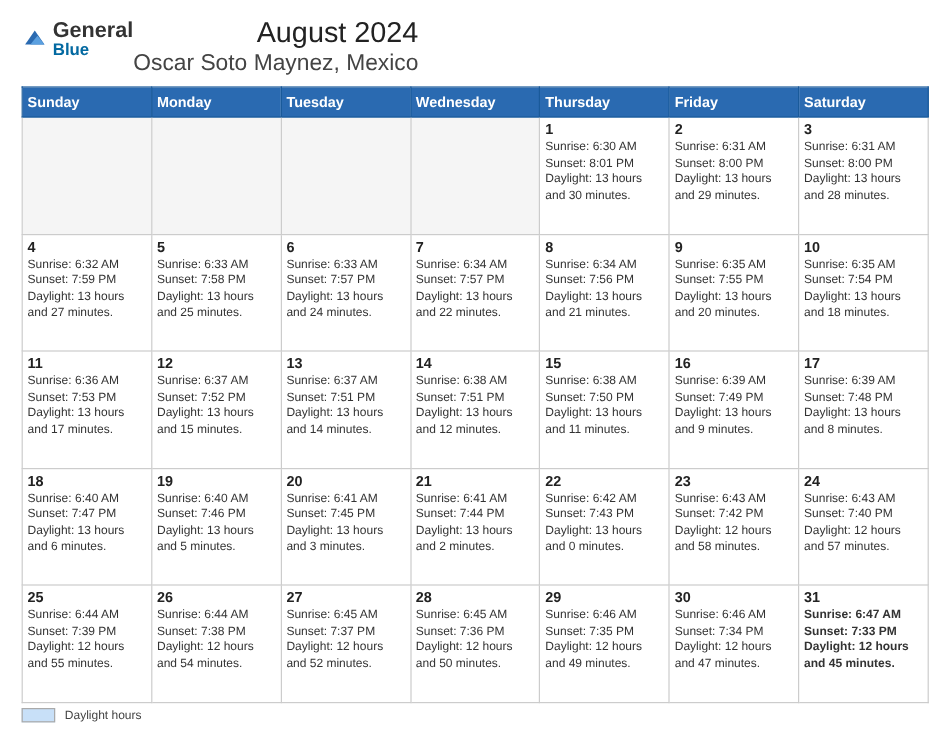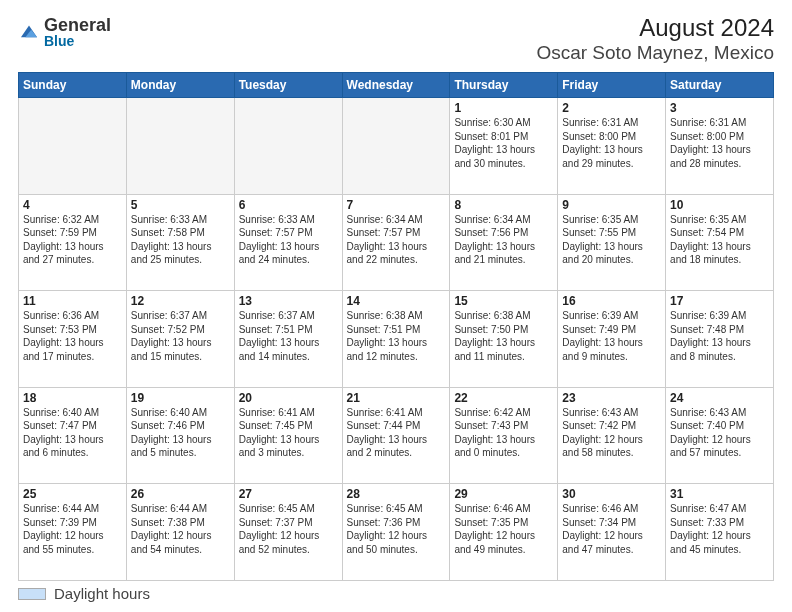--- a/index.html
+++ b/index.html
@@ -12,21 +12,21 @@
     }
     .page {
       width: 792px;
       height: 612px;
       padding: 16px 18px 10px 18px;
       display: flex;
       flex-direction: column;
     }
     .header {
       display: flex;
-      justify-content: space-between;
+      justify-content: flex-start;
       align-items: flex-start;
       margin-bottom: 8px;
     }
     .logo {
       display: flex;
       align-items: center;
       gap: 4px;
     }
     .logo-text {
       display: flex;
@@ -100,21 +100,21 @@
     .day-info {
       color: #333;
       font-size: 10px;
       line-height: 1.35;
     }
     .footer {
       display: flex;
       align-items: center;
       gap: 8px;
       margin-top: 4px;
-      font-size: 15px;
+      font-size: 10px;
       color: #444;
     }
     .footer-swatch {
       width: 28px;
       height: 12px;
       background: #c8e0f8;
       border: 1px solid #aaa;
       display: inline-block;
     }
   </style>
@@ -370,21 +370,21 @@
           </td>
           <td>
             <span class="day-num">30</span>
             <div class="day-info" style="white-space: pre-line;">Sunrise: 6:46 AM
 Sunset: 7:34 PM
 Daylight: 12 hours
 and 47 minutes.</div>
           </td>
           <td>
             <span class="day-num">31</span>
-            <div class="day-info" style="white-space: pre-line;">Sunrise: 6:47 AM
+            <div class="day-info" style="white-space: pre-line; font-weight: bold;">Sunrise: 6:47 AM
 Sunset: 7:33 PM
 Daylight: 12 hours
 and 45 minutes.</div>
           </td>
         </tr>
       </tbody>
   </table>
 
   <div class="footer">
     <span class="footer-swatch"></span>

